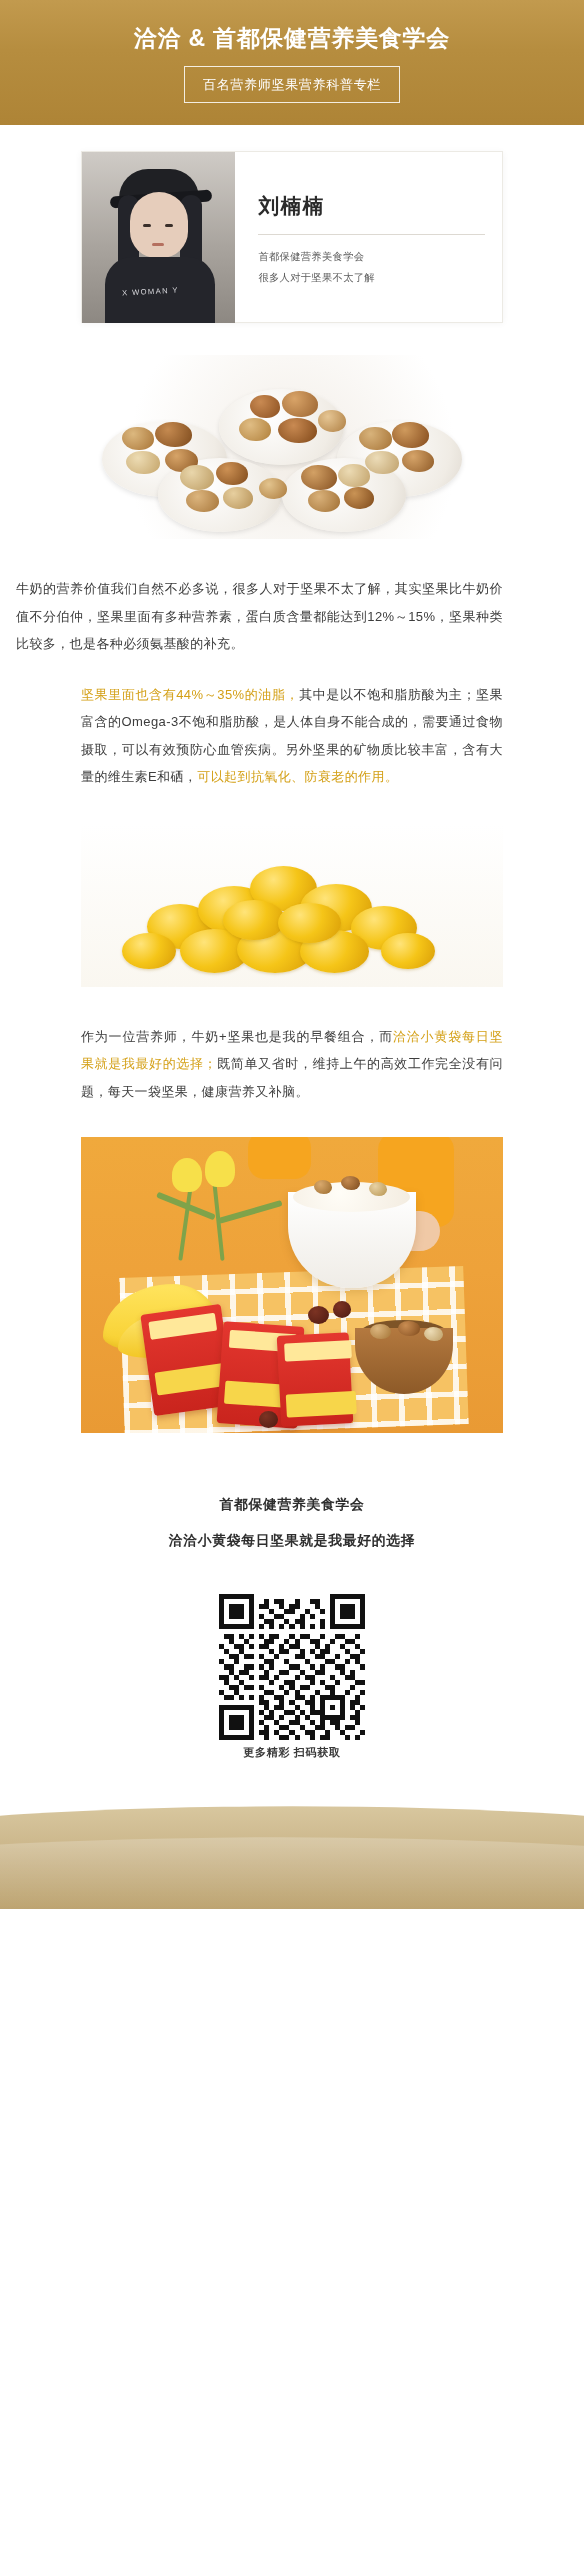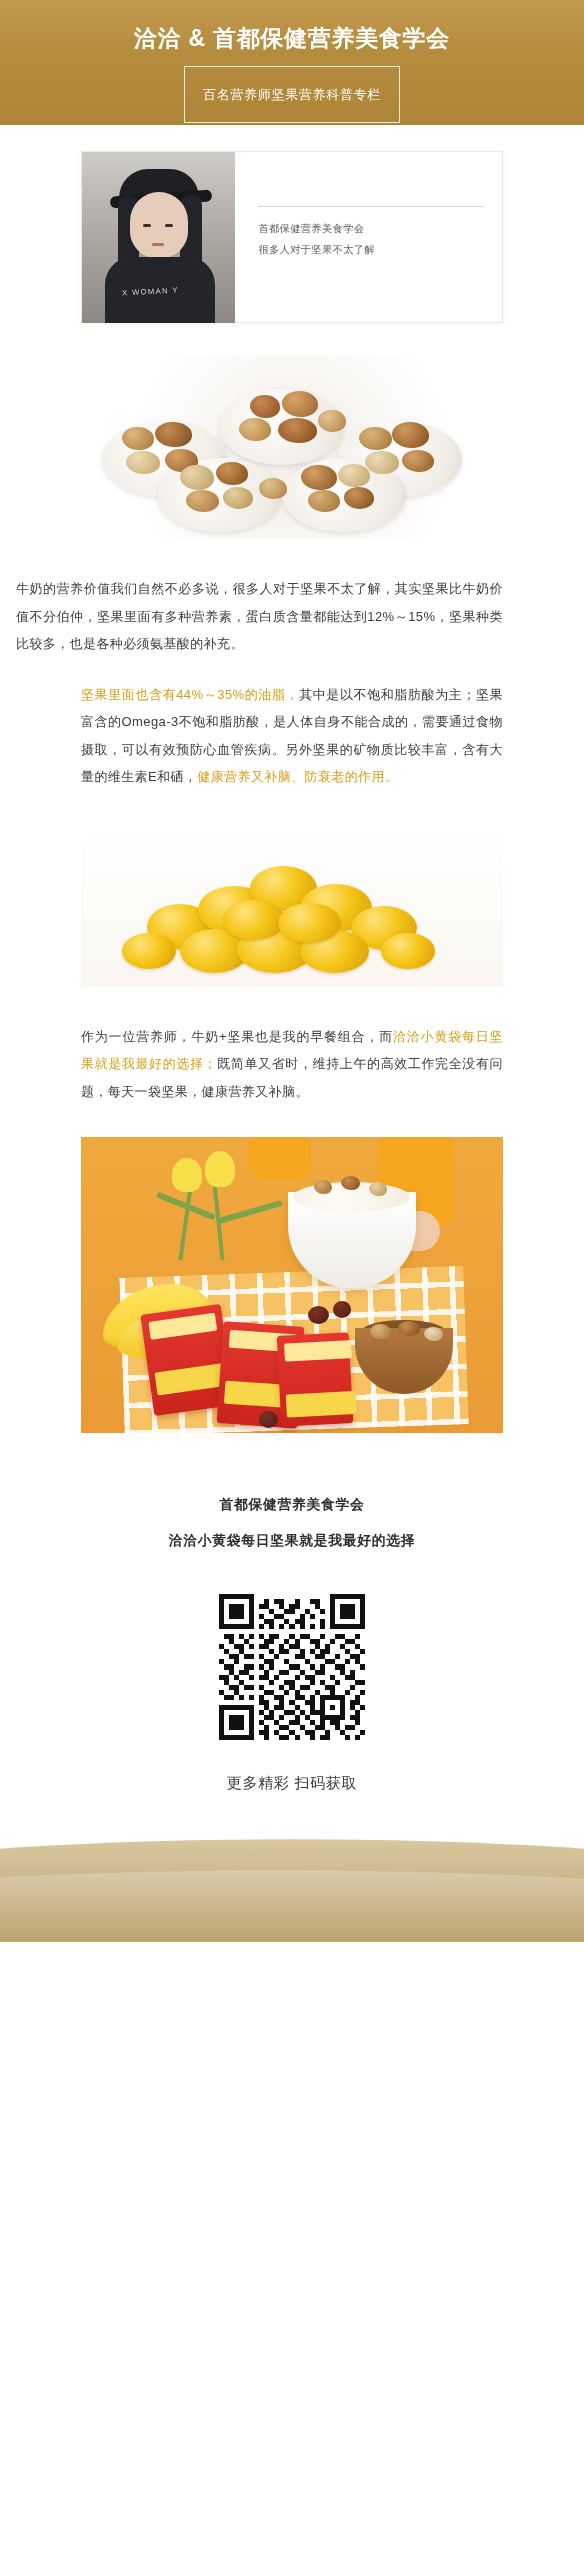--- a/index.html
+++ b/index.html
@@ -41,21 +41,21 @@
     margin-top: 12.4px;
     display: flex;
     justify-content: center;
   }
   .header-sub {
     display: inline-block;
     border: 0.7px solid rgba(255,255,255,0.85);
     color: #ffffff;
     font-size: 13px;
     line-height: 15px;
-    padding: 20px 18px;
+    padding: 10px 18px;
     letter-spacing: 0.7px;
   }
 
   
   .content {
     padding: 0 0 0 0;
     background: #ffffff;
   }
 
   
@@ -358,24 +358,24 @@
     padding: 0;
     display: flex;
     align-items: center;
     justify-content: center;
   }
   .qr {
     width: 146px; height: 146px;
     display: block;
   }
   .f-scan {
-    margin-top: 29px;
-    font-size: 15px;
+    font-size: 11px;
     color: #3a3a3a;
     letter-spacing: 0.7px;
+    font-weight: bold;
   }
 
   
   .bottom-ribbon {
     margin-top: 39px;
     width: 584px;
     height: 103px;
     position: relative;
     overflow: hidden;
     background: #ffffff;
@@ -417,20 +417,21 @@
         <div class="ph-hair-l"></div>
         <div class="ph-hair-r"></div>
         <div class="ph-face"></div>
         <div class="ph-eye-l"></div>
         <div class="ph-eye-r"></div>
         <div class="ph-mouth"></div>
         <div class="ph-body"></div>
         <div class="ph-text">X WOMAN Y</div>
       </div>
       <div class="author-info">
+        <div class="author-name">刘楠楠</div>
         <div class="author-divider"></div>
         <div class="author-line">首都保健营养美食学会</div>
         <div class="author-line">很多人对于坚果不太了解</div>
       </div>
     </div>
 
 
     <div class="figure fig-nuts">
       <div class="nuts-plate pl2"></div>
       <div class="nuts-plate pl1"></div>
@@ -461,21 +462,21 @@
 
       <div class="nut" style="left:220px;top:110px;width:36px;height:25px;background:radial-gradient(circle at 35% 30%,#d3a165,#855021);"></div>
       <div class="nut" style="left:257px;top:109px;width:32px;height:23.4px;background:radial-gradient(circle at 35% 30%,#ecdbb4,#c1a169);"></div>
       <div class="nut" style="left:227px;top:135px;width:32px;height:22px;background:radial-gradient(circle at 35% 30%,#d9b17a,#a06f33);"></div>
       <div class="nut" style="left:263px;top:132px;width:30px;height:22px;background:radial-gradient(circle at 35% 30%,#c99355,#7d4819);"></div>
       <div class="nut" style="left:178px;top:123px;width:27.5px;height:20.7px;background:radial-gradient(circle at 35% 30%,#e3c48e,#ab7a3c);"></div>
     </div>
 
     <p class="para p-top-2">牛奶的营养价值我们自然不必多说，很多人对于坚果不太了解，其实坚果比牛奶价值不分伯仲，坚果里面有多种营养素，蛋白质含量都能达到12%～15%，坚果种类比较多，也是各种必须氨基酸的补充。</p>
 
-    <p class="para p-top-3"><span class="hl">坚果里面也含有44%～35%的油脂，</span><span>其中是以不饱和脂肪酸为主；坚果富含的Omega-3不饱和脂肪酸，是人体自身不能合成的，需要通过食物摄取，可以有效预防心血管疾病。另外坚果的矿物质比较丰富，含有大量的维生素E和硒，</span><span class="hl">健康营养又补脑、防衰老的作用。</span></p>
+    <p class="para p-top-3"><span class="hl">坚果里面也含有44%～35%的油脂，</span><span>其中是以不饱和脂肪酸为主；坚果富含的Omega-3不饱和脂肪酸，是人体自身不能合成的，需要通过食物摄取，可以有效预防心血管疾病。另外坚果的矿物质比较丰富，含有大量的维生素E和硒，</span><span class="hl">可以起到抗氧化、防衰老的作用。</span></p>
 
     <div class="figure fig-oil">
       <div class="cap" style="left:66px;top:81px;width:66px;height:45px;"></div>
       <div class="cap" style="left:117px;top:63px;width:72px;height:48px;"></div>
       <div class="cap" style="left:169px;top:43px;width:67px;height:45px;"></div>
       <div class="cap" style="left:219px;top:61px;width:72px;height:48px;"></div>
       <div class="cap" style="left:270px;top:83px;width:66px;height:44px;"></div>
       <div class="cap" style="left:99px;top:106px;width:69px;height:44px;"></div>
       <div class="cap" style="left:156px;top:103px;width:76px;height:47px;"></div>
       <div class="cap" style="left:219px;top:107px;width:69px;height:43px;"></div>

